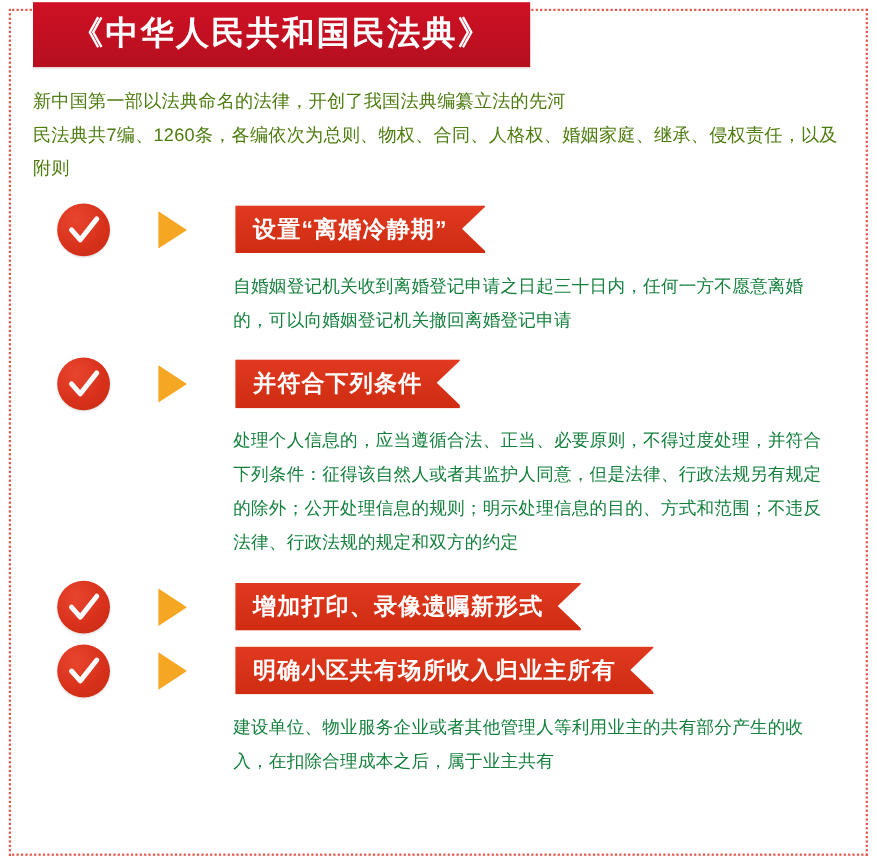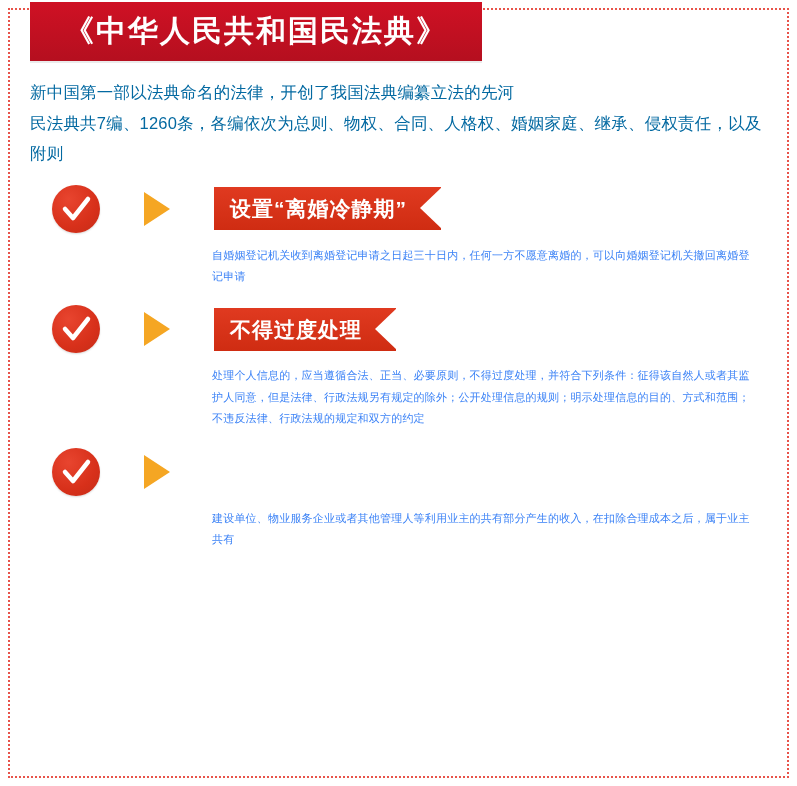--- a/index.html
+++ b/index.html
@@ -61,21 +61,21 @@
   .title-banner:after {
     content: "";
     position: absolute;
     top: 0;
     width: 0;
     height: 0;
   }
   
   .intro {
     margin-top: 16px;
-    color: #0369a1;
+    color: #4d7c0f;
     font-size: 16.5px;
     line-height: 1.85;
     letter-spacing: 0.2px;
   }
   .intro div { white-space: nowrap; }
   .intro div.wrap2 { white-space: normal; }
 
   
   .items {
     margin-top: 12px;
@@ -139,22 +139,22 @@
     position: absolute;
     right: -1px;
     top: 0;
     width: 0;
     height: 0;
     border-top: 21px solid transparent;
     border-bottom: 21px solid transparent;
     border-right: 22px solid #fff;
   }
   .desc {
-    color: #3b82f6;
-    font-size: 11px;
+    color: #15803d;
+    font-size: 16px;
     line-height: 1.95;
     margin: 8px 0 14px 0;
     padding-left: 182px;
     padding-right: 8px;
     letter-spacing: 0.2px;
   }
 </style>
 </head>
 <body>
 
@@ -188,33 +188,45 @@
 
 
       <div class="item">
         <div class="item-head">
           <div class="check">
             <svg width="48" height="48" viewBox="0 0 48 48" aria-hidden="true">
               <path d="M13 24 L21 33 L36 14" fill="none" stroke="#ffffff" stroke-width="4.5" stroke-linecap="round" stroke-linejoin="round"></path>
             </svg>
           </div>
           <div class="arrow"></div>
-          <div class="ribbon">不得过度处理</div>
+          <div class="ribbon">并符合下列条件</div>
         </div>
         <div class="desc">处理个人信息的，应当遵循合法、正当、必要原则，不得过度处理，并符合下列条件：征得该自然人或者其监护人同意，但是法律、行政法规另有规定的除外；公开处理信息的规则；明示处理信息的目的、方式和范围；不违反法律、行政法规的规定和双方的约定</div>
       </div>
 
-
-      <div class="item">
-        <div class="item-head">
-          <div class="check">
-            <svg width="48" height="48" viewBox="0 0 48 48" aria-hidden="true">
-              <path d="M13 24 L21 33 L36 14" fill="none" stroke="#ffffff" stroke-width="4.5" stroke-linecap="round" stroke-linejoin="round"></path>
-            </svg>
-          </div>
-          <div class="arrow"></div>
+      <div class="item">
+        <div class="item-head">
+          <div class="check">
+            <svg width="48" height="48" viewBox="0 0 48 48" aria-hidden="true">
+              <path d="M13 24 L21 33 L36 14" fill="none" stroke="#ffffff" stroke-width="4.5" stroke-linecap="round" stroke-linejoin="round"></path>
+            </svg>
+          </div>
+          <div class="arrow"></div>
+          <div class="ribbon">增加打印、录像遗嘱新形式</div>
+        </div>
+      </div>
+
+      <div class="item">
+        <div class="item-head">
+          <div class="check">
+            <svg width="48" height="48" viewBox="0 0 48 48" aria-hidden="true">
+              <path d="M13 24 L21 33 L36 14" fill="none" stroke="#ffffff" stroke-width="4.5" stroke-linecap="round" stroke-linejoin="round"></path>
+            </svg>
+          </div>
+          <div class="arrow"></div>
+          <div class="ribbon">明确小区共有场所收入归业主所有</div>
         </div>
         <div class="desc">建设单位、物业服务企业或者其他管理人等利用业主的共有部分产生的收入，在扣除合理成本之后，属于业主共有</div>
       </div>
 
     </div>
   </div>
 </div>
 
 </body></html>

